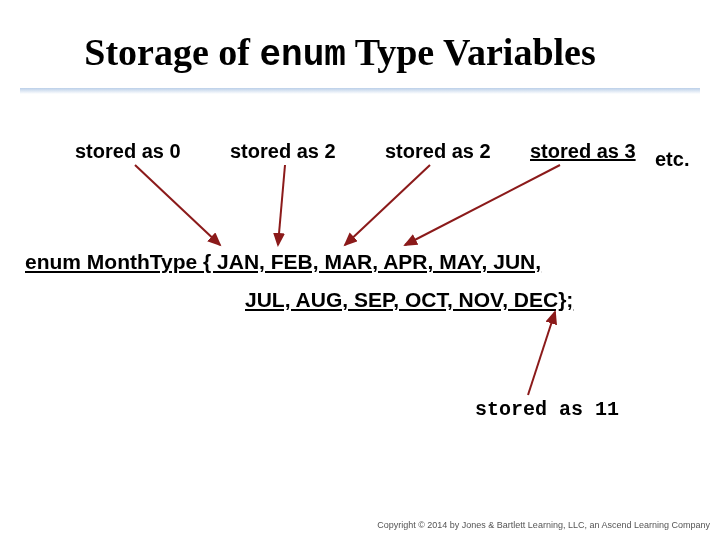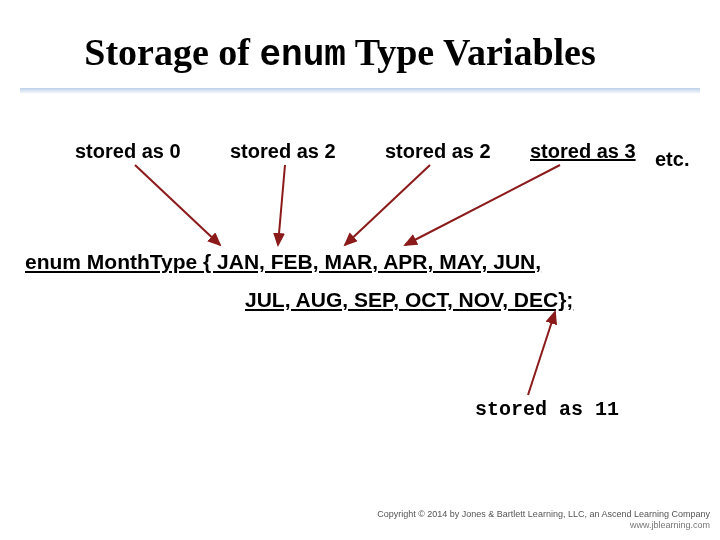--- a/index.html
+++ b/index.html
@@ -101,14 +101,13 @@
   </defs>
   <line x1="135" y1="165" x2="220" y2="245" stroke="#8B1A1A" stroke-width="2" marker-end="url(#ah)"></line>
   <line x1="285" y1="165" x2="278" y2="245" stroke="#8B1A1A" stroke-width="2" marker-end="url(#ah)"></line>
   <line x1="430" y1="165" x2="345" y2="245" stroke="#8B1A1A" stroke-width="2" marker-end="url(#ah)"></line>
   <line x1="560" y1="165" x2="405" y2="245" stroke="#8B1A1A" stroke-width="2" marker-end="url(#ah)"></line>
   <line x1="528" y1="395" x2="555" y2="312" stroke="#8B1A1A" stroke-width="2" marker-end="url(#ah)"></line>
 </svg>
 
 <div class="footer">
   <div class="brand">Copyright © 2014 by Jones &amp; Bartlett Learning, LLC, an Ascend Learning Company</div>
-  <div>www.jblearning.com</div>
 </div>
 
 </body></html>

